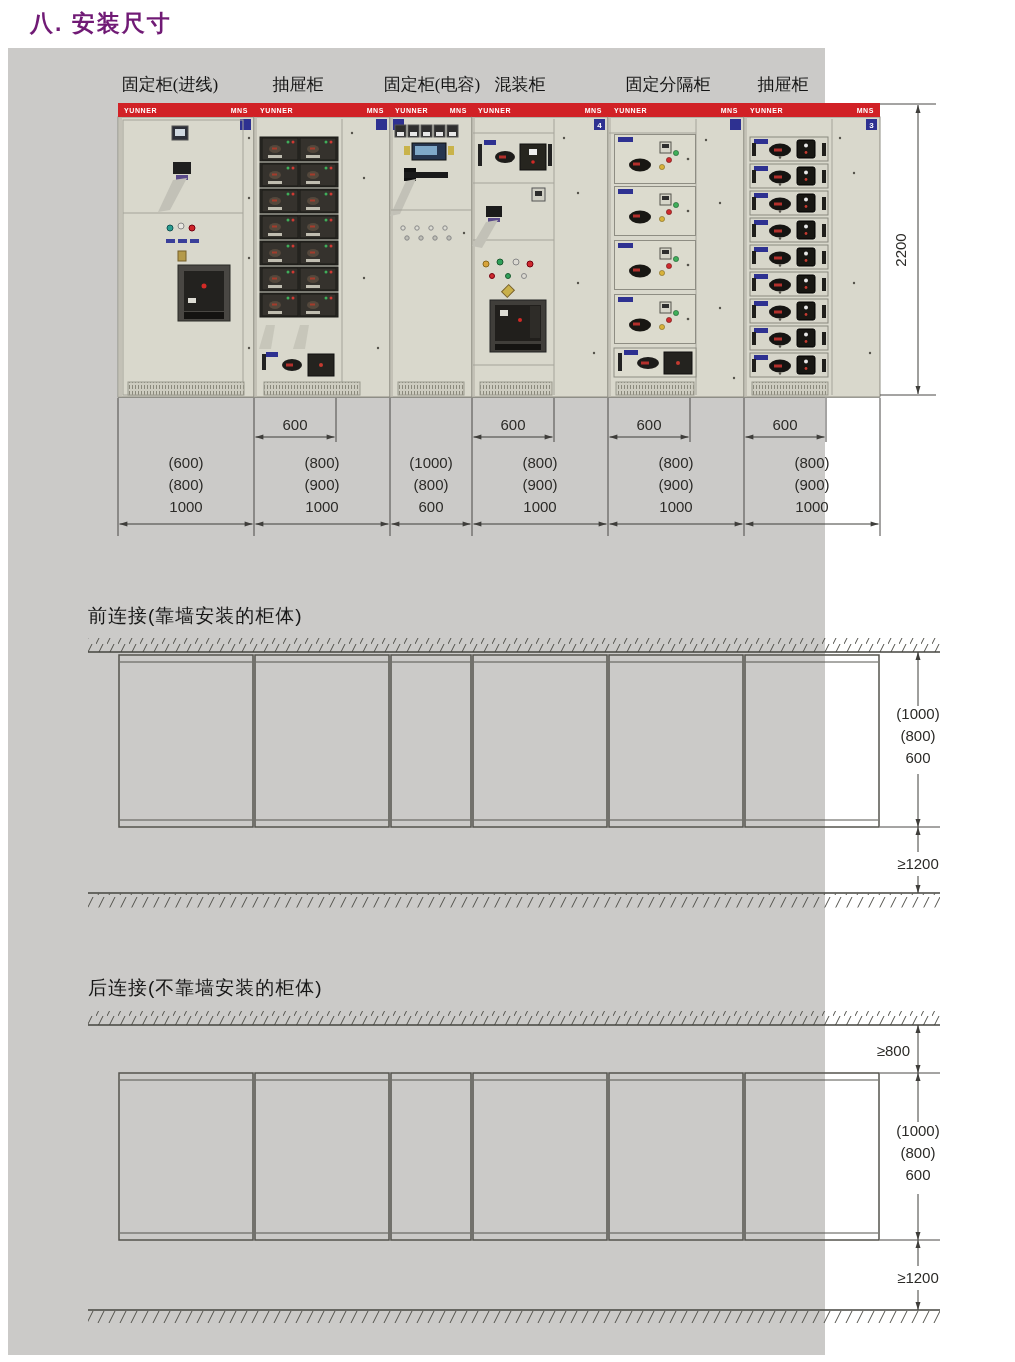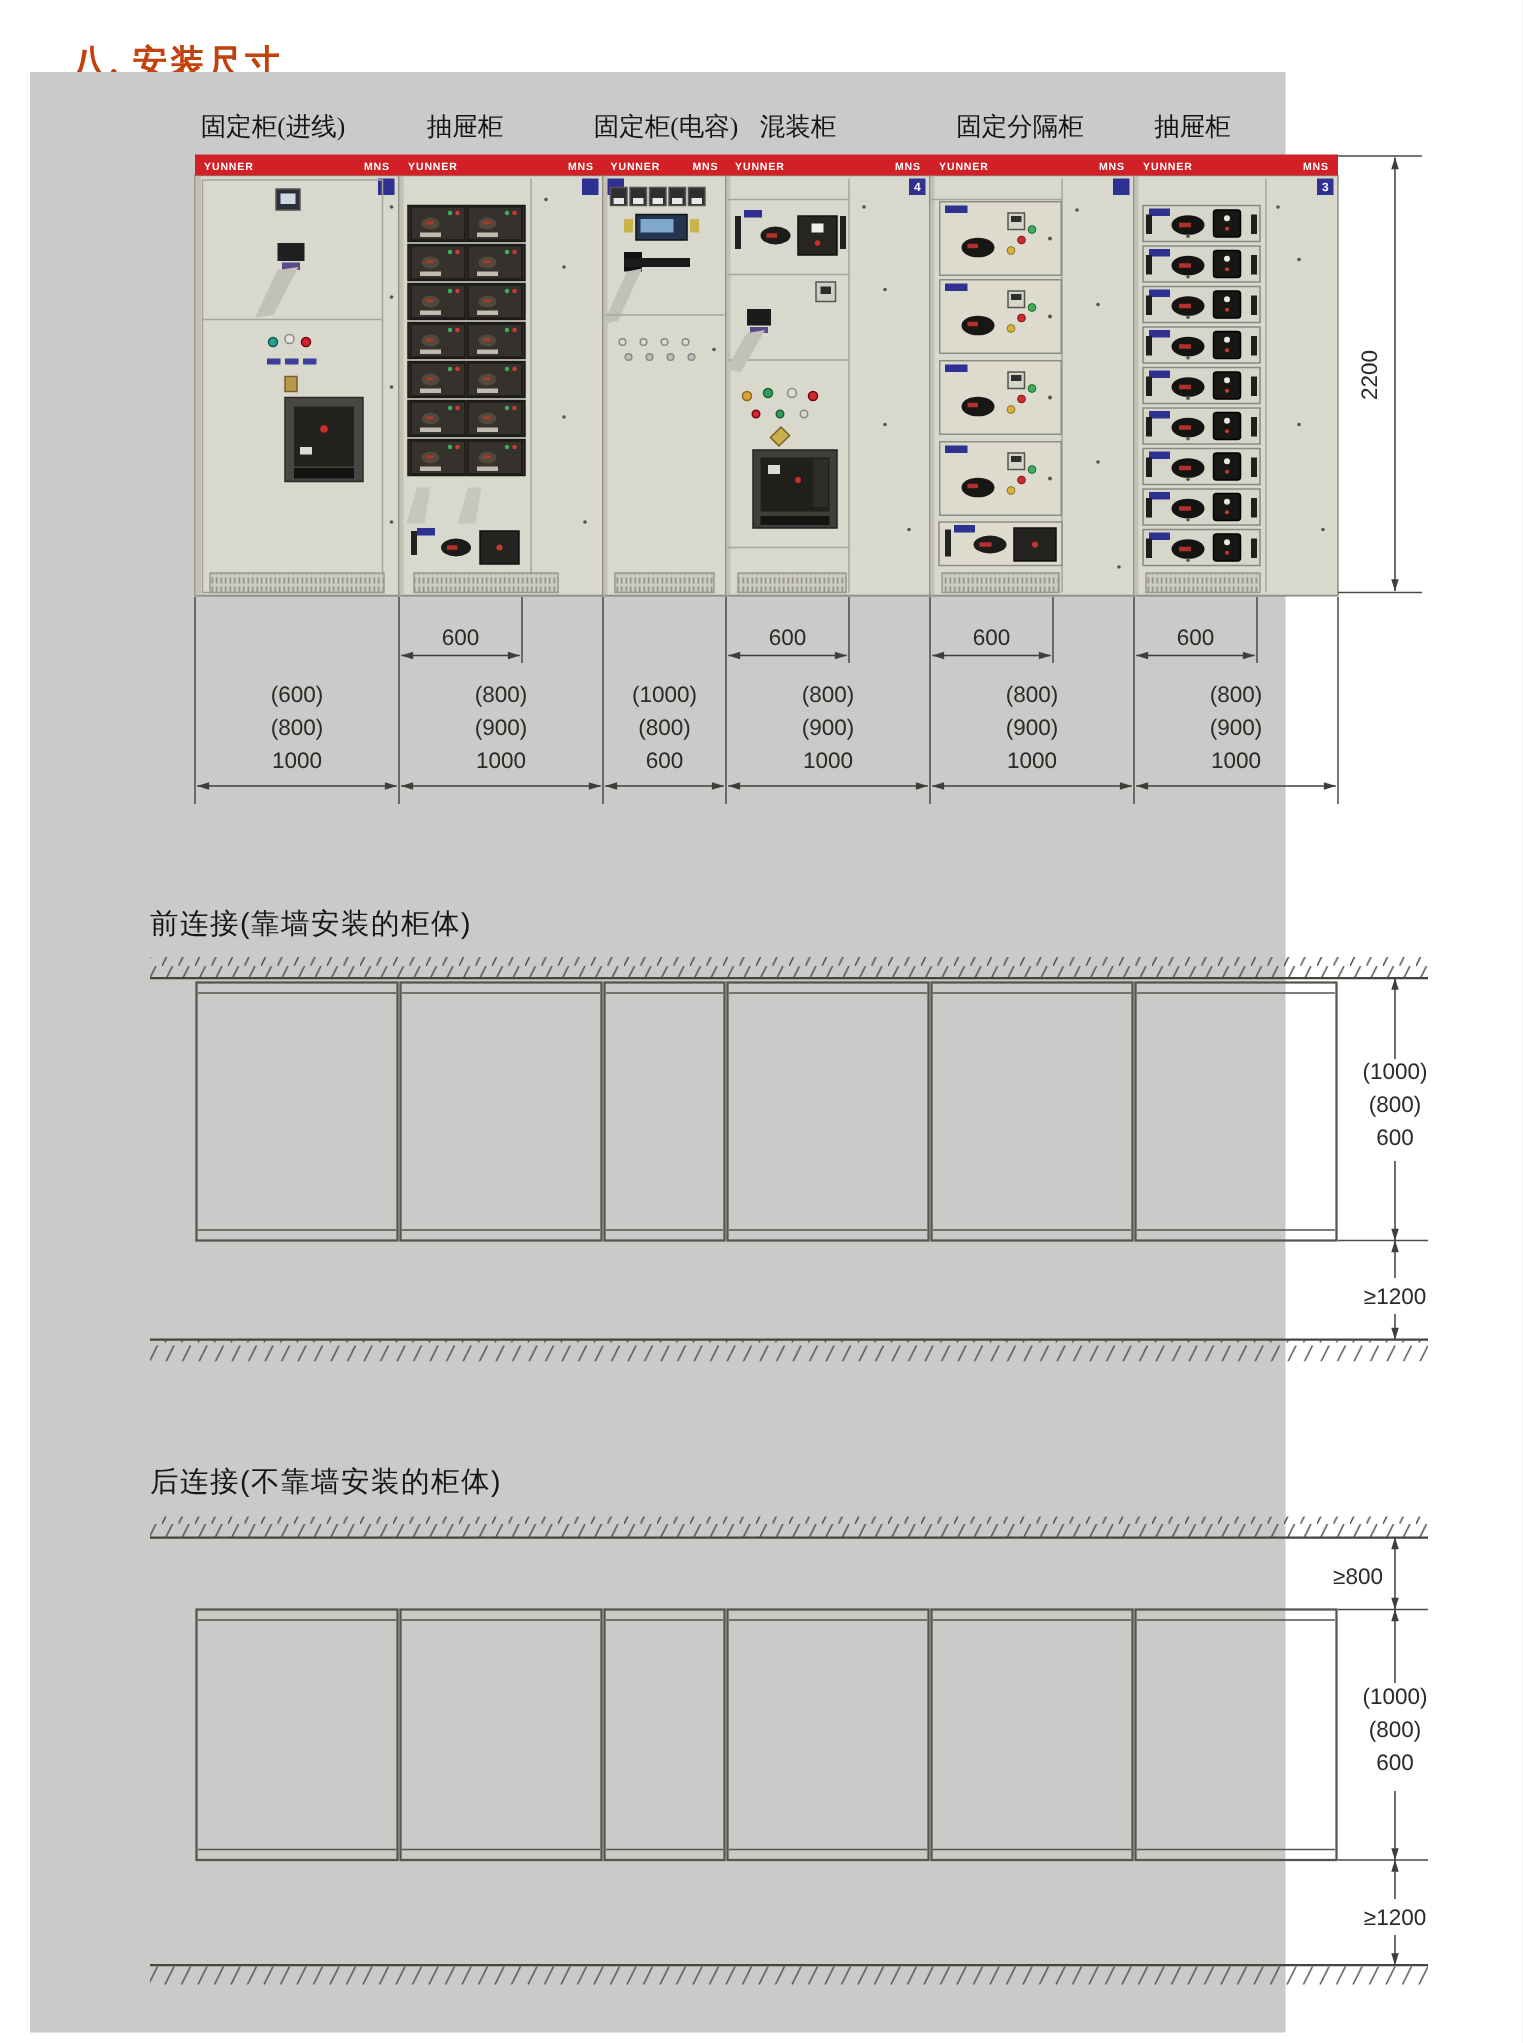--- a/index.html
+++ b/index.html
@@ -1,20 +1,20 @@
 <!DOCTYPE html>
 <html><head>
 <meta charset="utf-8">
 <style>
   html,body{margin:0;padding:0;background:#ffffff;}
   .page{position:relative;width:1015px;height:1362px;background:#ffffff;overflow:hidden;
         font-family:"Liberation Sans",sans-serif;}
-  .page-title{position:absolute;left:30px;top:8px;margin:18px;font-size:23px;font-weight:bold;
-              color:#c2410c;letter-spacing:2px;font-family:Liberation Serif, serif;}
-  .panel{position:absolute;left:20px;top:48px;width:817px;height:1307px;background:#cbcac8;padding-left:20px;}
+  .page-title{position:absolute;left:30px;top:8px;margin:0;font-size:23px;font-weight:bold;
+              color:#701a75;letter-spacing:2px;font-family:Liberation Sans, sans-serif;}
+  .panel{position:absolute;left:8px;top:48px;width:817px;height:1307px;background:#cbcac8;}
   .panel svg{position:absolute;left:0;display:block;}
   #top-svg{top:0;}
   #front-svg{top:540px;}
   #rear-svg{top:912px;}
 
   
   .cab-body{fill:#d9d8cc;stroke:#8e8d83;stroke-width:1;}
   .cab-inner{stroke:#a5a49a;stroke-width:1;fill:none;}
   .redstrip{fill:#d12126;}
   .brand{font:bold 7px "Liberation Sans",sans-serif;fill:#ffffff;letter-spacing:.6px;}

